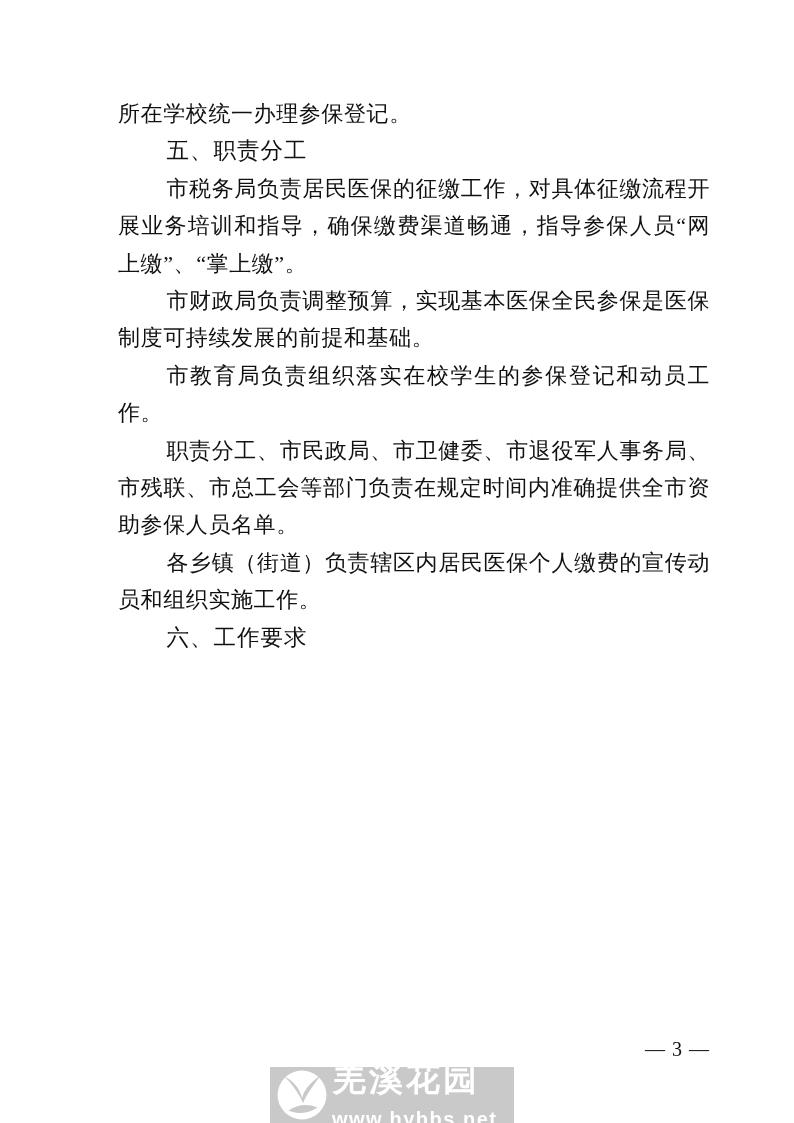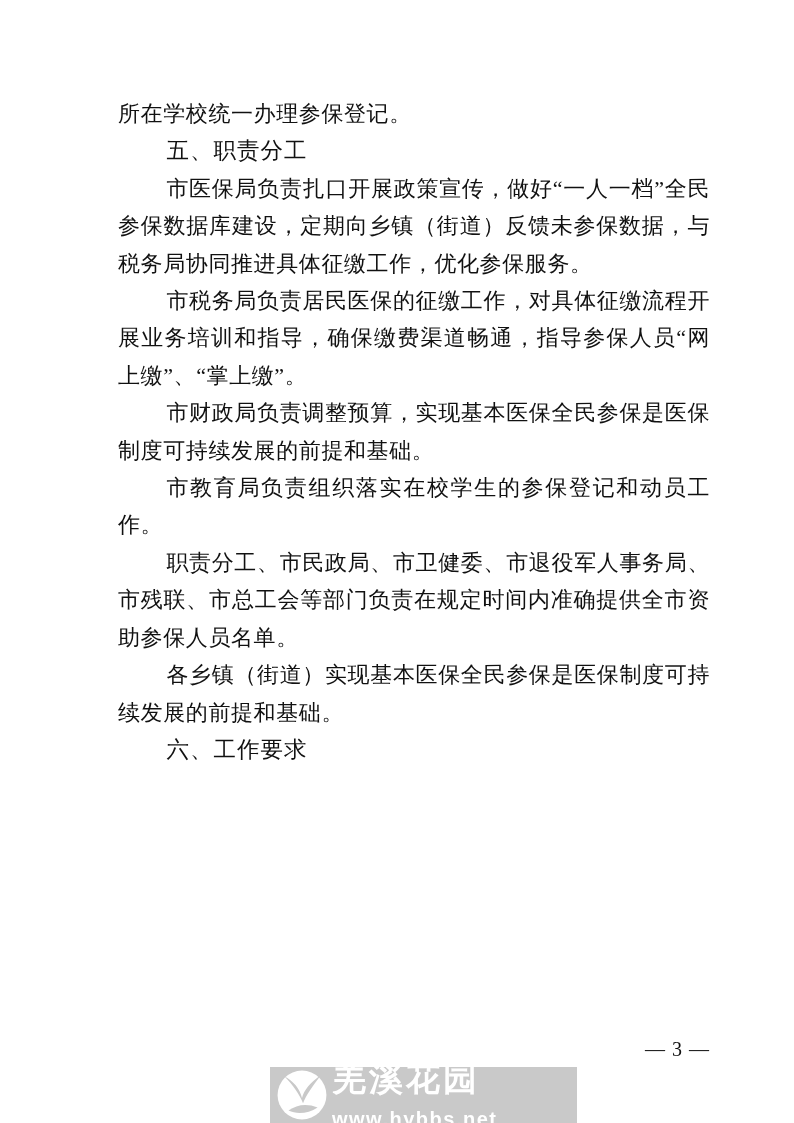--- a/index.html
+++ b/index.html
@@ -47,21 +47,21 @@
     width: 60px;
     text-align: center;
     font-size: 20px;
     color: #111111;
     letter-spacing: 1px;
     white-space: nowrap;
   }
   .watermark {
     position: absolute;
     left: 270px; top: 1067px;
-    width: 307px; height: 56px;
+    width: 244px; height: 56px;
     background: #c9c9c9;
     display: flex;
     align-items: center;
     overflow: hidden;
   }
   .wm-logo {
     width: 52px; height: 52px;
     margin: 2px 4px 2px 6px;
     flex: 0 0 auto;
   }
@@ -90,26 +90,25 @@
   }
 </style>
 </head>
 <body style="background: rgb(255, 255, 255);">
 
 <div class="page">
 
   <div class="content" style="color: rgb(17, 17, 17); margin-left: 12px;">
     <p class="para-cont">所在学校统一办理参保登记。</p>
     <h3 class="heading">五、职责分工</h3>
-    <p class="para">市医保局负责扎口开展政策宣传，做好“一人一档”全民参保数据库建设，定期向乡镇（街道）反馈未参保数据，与税务局协同推进具体征缴工作，优化参保服务。</p>
     <p class="para">市税务局负责居民医保的征缴工作，对具体征缴流程开展业务培训和指导，确保缴费渠道畅通，指导参保人员“网上缴”、“掌上缴”。</p>
     <p class="para">市财政局负责调整预算，实现基本医保全民参保是医保制度可持续发展的前提和基础。</p>
     <p class="para">市教育局负责组织落实在校学生的参保登记和动员工作。</p>
     <p class="para">职责分工、市民政局、市卫健委、市退役军人事务局、市残联、市总工会等部门负责在规定时间内准确提供全市资助参保人员名单。</p>
-    <p class="para">各乡镇（街道）实现基本医保全民参保是医保制度可持续发展的前提和基础。</p>
+    <p class="para">各乡镇（街道）负责辖区内居民医保个人缴费的宣传动员和组织实施工作。</p>
     <h3 class="heading">六、工作要求</h3>
   </div>
 
   <div class="page-number">— 3 —</div>
 
   <div class="watermark" style="background: rgb(201, 201, 201);">
     <svg class="wm-logo" viewBox="0 0 100 100" xmlns="http://www.w3.org/2000/svg">
       <circle cx="50" cy="50" r="47" fill="#ffffff"></circle>
       <path d="M16 14 C34 24 46 38 50 56 C54 40 66 26 86 12 C70 34 58 50 52 66 C46 50 32 30 16 14 Z" fill="#c9c9c9"></path>
       <path d="M24 80 C40 68 60 66 80 74 C62 86 40 88 24 80 Z" fill="#c9c9c9"></path>

